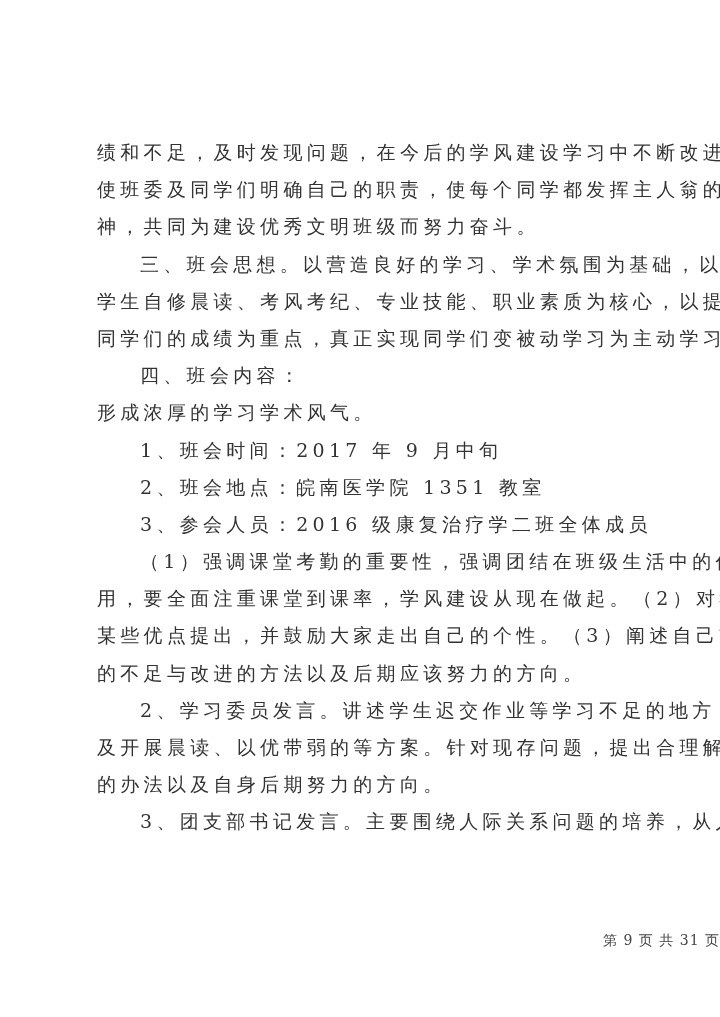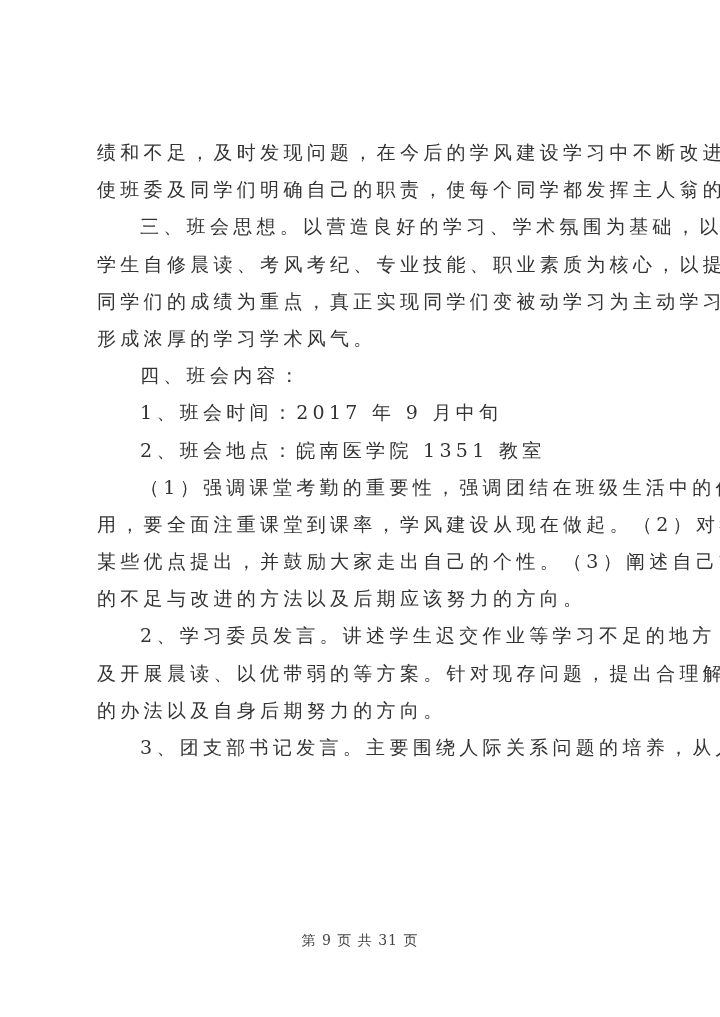--- a/index.html
+++ b/index.html
@@ -3,37 +3,39 @@
 <meta charset="utf-8">
 <style>
   html, body { margin: 0; padding: 0; background: #ffffff; }
   body { width: 720px; height: 1017px; position: relative; overflow: hidden;
          font-family: "DejaVu Serif", "Liberation Serif", serif; color: #333333; }
   .page { position: absolute; left: 0; top: 0; width: 720px; height: 1017px; background: #ffffff; }
   .content { position: absolute; left: 97px; top: 134px; width: 548px; }
   .line { height: 37.2px; line-height: 37.2px; font-size: 19px; letter-spacing: 4.3px;
           white-space: nowrap; color: #333; }
   .indent { padding-left: 43px; }
-  .footer { position: absolute; top: 932px; left: 0; width: 720px; text-align: center;
+  .footer { position: absolute; top: 932px; left: 0; width: 720px; text-align: right;
             font-size: 14px; color: #444; letter-spacing: 1px; }
 </style>
 </head>
 <body>
 
 <div class="page">
   <div class="content">
     <div class="line">绩和不足，及时发现问题，在今后的学风建设学习中不断改进。</div>
     <div class="line">使班委及同学们明确自己的职责，使每个同学都发挥主人翁的精</div>
+    <div class="line">神，共同为建设优秀文明班级而努力奋斗。</div>
     <div class="line indent">三、班会思想。以营造良好的学习、学术氛围为基础，以抓</div>
     <div class="line">学生自修晨读、考风考纪、专业技能、职业素质为核心，以提高</div>
     <div class="line">同学们的成绩为重点，真正实现同学们变被动学习为主动学习，</div>
+    <div class="line indent">四、班会内容：</div>
     <div class="line">形成浓厚的学习学术风气。</div>
-    <div class="line indent">四、班会内容：</div>
     <div class="line indent">1、班会时间：2017 年 9 月中旬</div>
     <div class="line indent">2、班会地点：皖南医学院 1351 教室</div>
+    <div class="line indent">3、参会人员：2016 级康复治疗学二班全体成员</div>
     <div class="line indent">（1）强调课堂考勤的重要性，强调团结在班级生活中的作</div>
     <div class="line">用，要全面注重课堂到课率，学风建设从现在做起。（2）对我班</div>
     <div class="line">某些优点提出，并鼓励大家走出自己的个性。（3）阐述自己前期</div>
     <div class="line">的不足与改进的方法以及后期应该努力的方向。</div>
     <div class="line indent">2、学习委员发言。讲述学生迟交作业等学习不足的地方，</div>
     <div class="line">及开展晨读、以优带弱的等方案。针对现存问题，提出合理解决</div>
     <div class="line">的办法以及自身后期努力的方向。</div>
     <div class="line indent">3、团支部书记发言。主要围绕人际关系问题的培养，从人</div>
   </div>
   <div class="footer">第 9 页  共 31 页</div>

